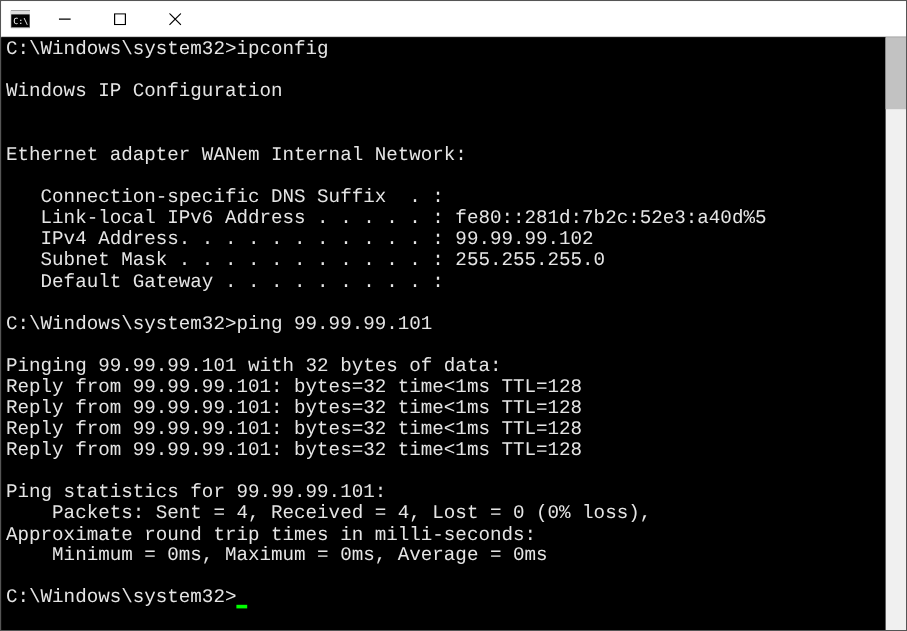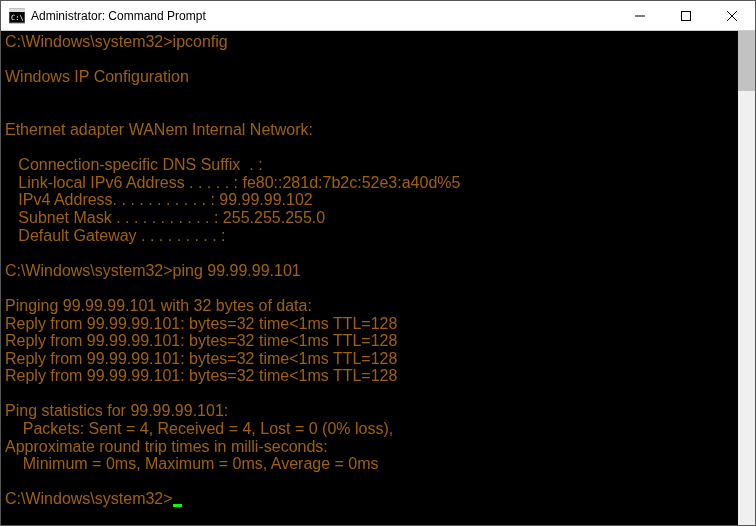--- a/index.html
+++ b/index.html
@@ -54,22 +54,22 @@
     }
     .terminal-wrap {
       flex: 1;
       display: flex;
       background: #000;
       overflow: hidden;
     }
     .terminal {
       flex: 1;
       background: #000;
-      color: #a16207;
-      font-family: Liberation Sans, sans-serif;
+      color: #e5e5e5;
+      font-family: Liberation Mono, monospace;
       font-size: 16px;
       line-height: 1.1;
       padding: 2px 4px;
       white-space: pre;
       overflow: hidden;
     }
     .scrollbar {
       width: 17px;
       background: #f0f0f0;
       position: relative;
@@ -96,21 +96,20 @@
 
 <div class="window">
   <div class="titlebar">
     <div class="titlebar-icon">
       <svg width="16" height="16" viewBox="0 0 16 16">
         <rect x="0" y="1" width="16" height="14" fill="#000" stroke="#888" stroke-width="1"></rect>
         <rect x="0" y="1" width="16" height="3" fill="#ddd"></rect>
         <text x="2" y="12" font-size="7" fill="#fff" font-family="monospace">C:\</text>
       </svg>
     </div>
-    <div class="titlebar-title">Administrator: Command Prompt</div>
     <div class="titlebar-controls">
       <div class="titlebar-btn">
         <svg width="10" height="10" viewBox="0 0 10 10">
             <line x1="0" y1="5" x2="10" y2="5" stroke="#000" stroke-width="1"></line>
           </svg>
       </div>
       <div class="titlebar-btn">
         <svg width="10" height="10" viewBox="0 0 10 10">
             <rect x="0.5" y="0.5" width="9" height="9" fill="none" stroke="#000" stroke-width="1"></rect>
           </svg>

